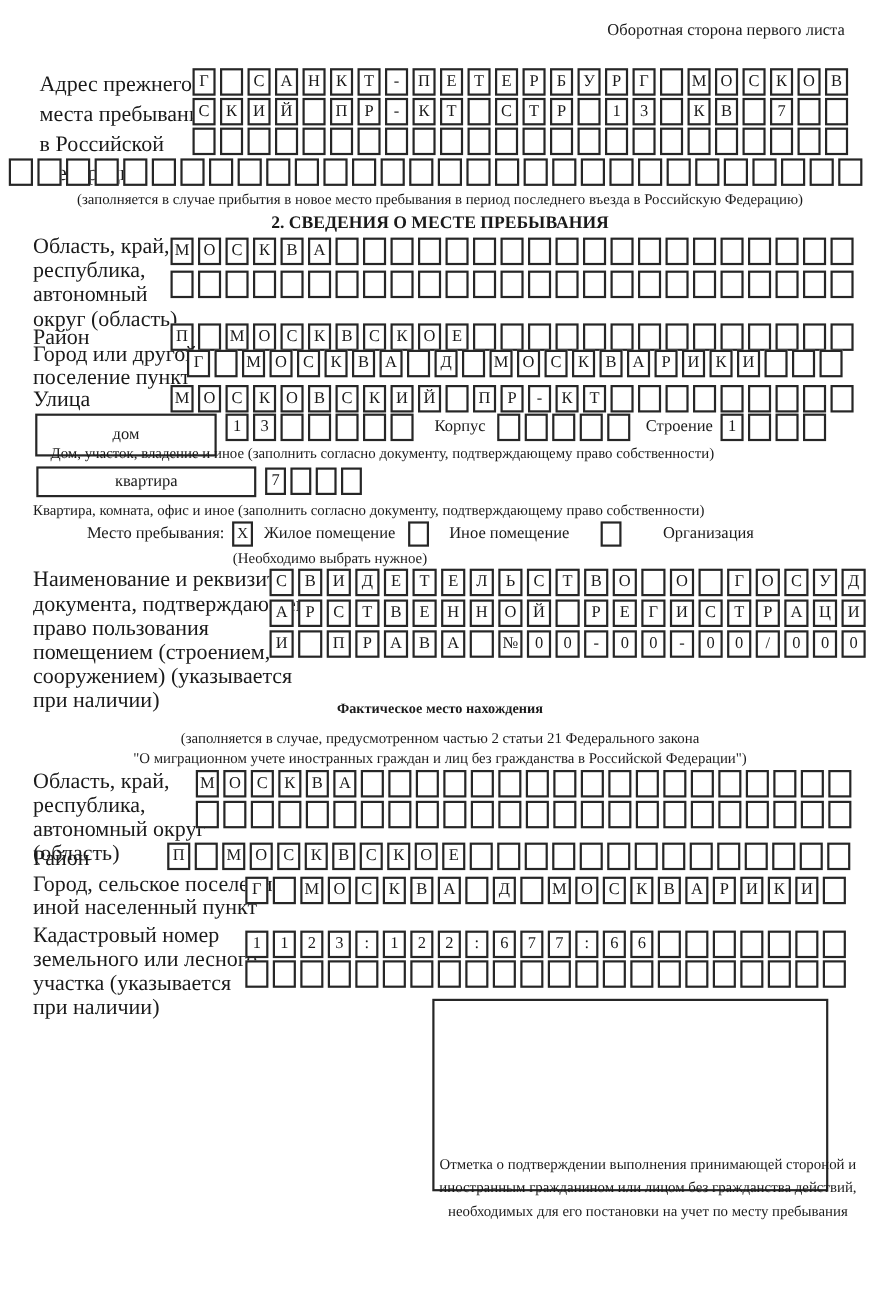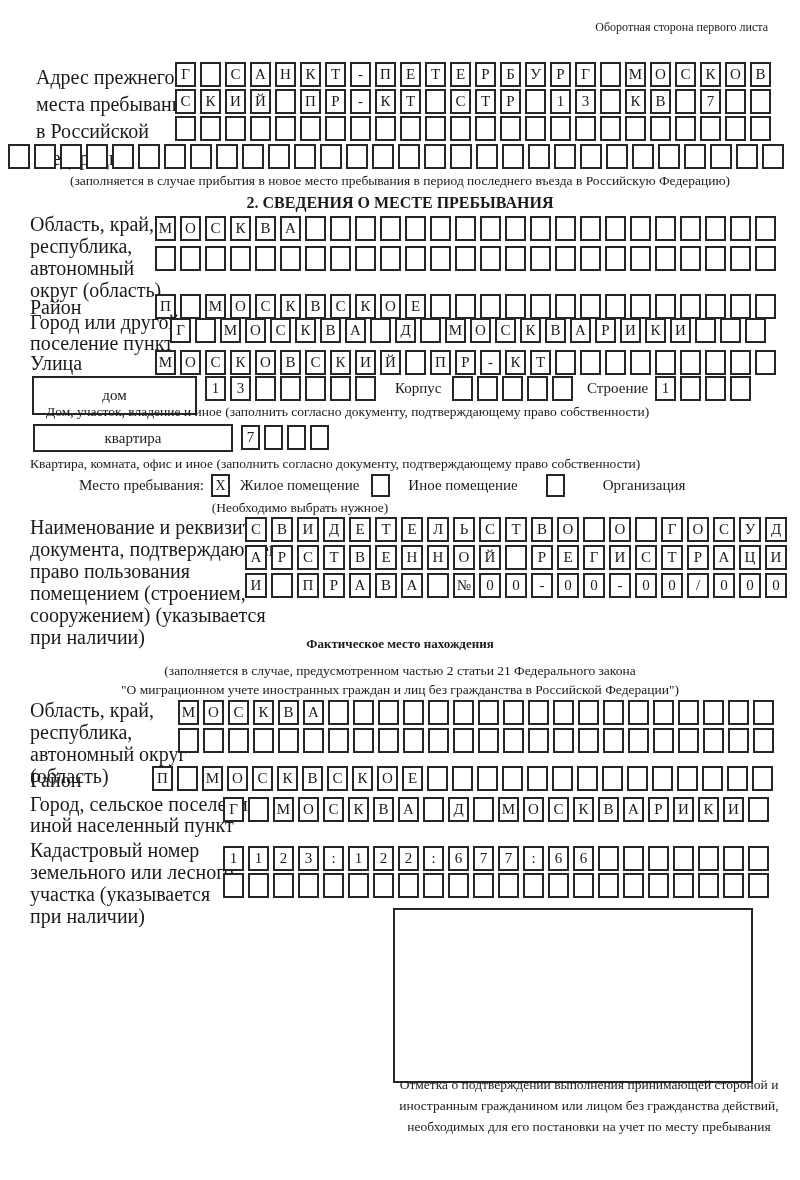--- a/index.html
+++ b/index.html
@@ -28,21 +28,21 @@
   .cb{
     width:19px;height:23px;border:2px solid #262626;display:flex;align-items:center;
     justify-content:center;font-size:14px;box-sizing:border-box;flex:0 0 auto;background:#fff;
   }
   .cbrow{position:absolute;display:flex;align-items:center;}
   .bigbox{position:absolute;border:2px solid #262626;background:#fff;box-sizing:border-box;}
 </style>
 </head>
 <body>
 
-<div class="abs" style="top:20px;right:32px;font-size:12px;">Оборотная сторона первого листа</div>
+<div class="abs" style="top:20px;right:32px;font-size:15px;">Оборотная сторона первого листа</div>
 
 <div class="label" style="left:36px;top:64px;line-height:27px;">Адрес прежнего
 места пребывания
 в Российской
 Федерации</div>
 <div class="row" style="left:175px;top:62px;">
     <div class="cell">Г</div>
     <div class="cell"></div>
     <div class="cell">С</div>
     <div class="cell">А</div>
@@ -588,13 +588,13 @@
     <div class="cell"></div>
     <div class="cell"></div>
     <div class="cell"></div>
     <div class="cell"></div>
     <div class="cell"></div>
     <div class="cell"></div>
     <div class="cell"></div>
   </div>
 
 <div class="bigbox" style="left:393px;top:908px;width:360px;height:175px;"></div>
-<div class="note" style="left:388px;top:1074px;width:402px;line-height:21px;">Отметка о подтверждении выполнения принимающей стороной и иностранным гражданином или лицом без гражданства действий, необходимых для его постановки на учет по месту пребывания</div>
+<div class="note" style="left:388px;top:1048px;width:402px;line-height:21px;">Отметка о подтверждении выполнения принимающей стороной и иностранным гражданином или лицом без гражданства действий, необходимых для его постановки на учет по месту пребывания</div>
 
 </body></html>

